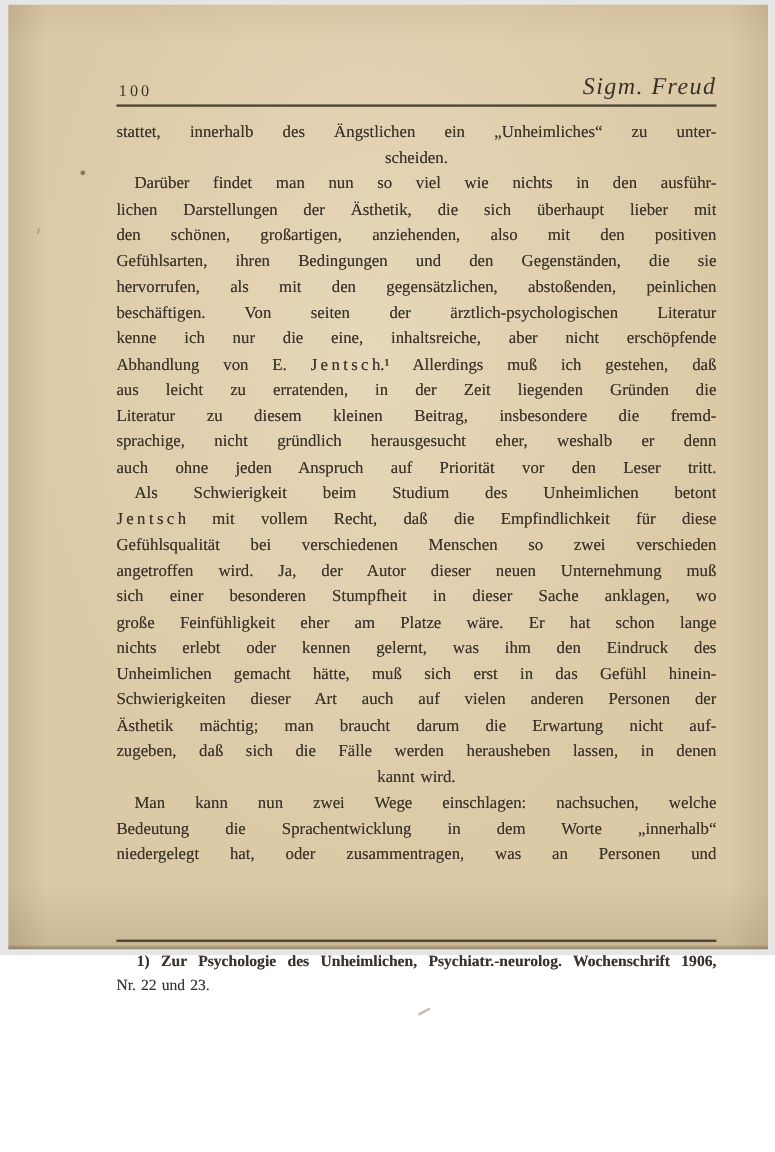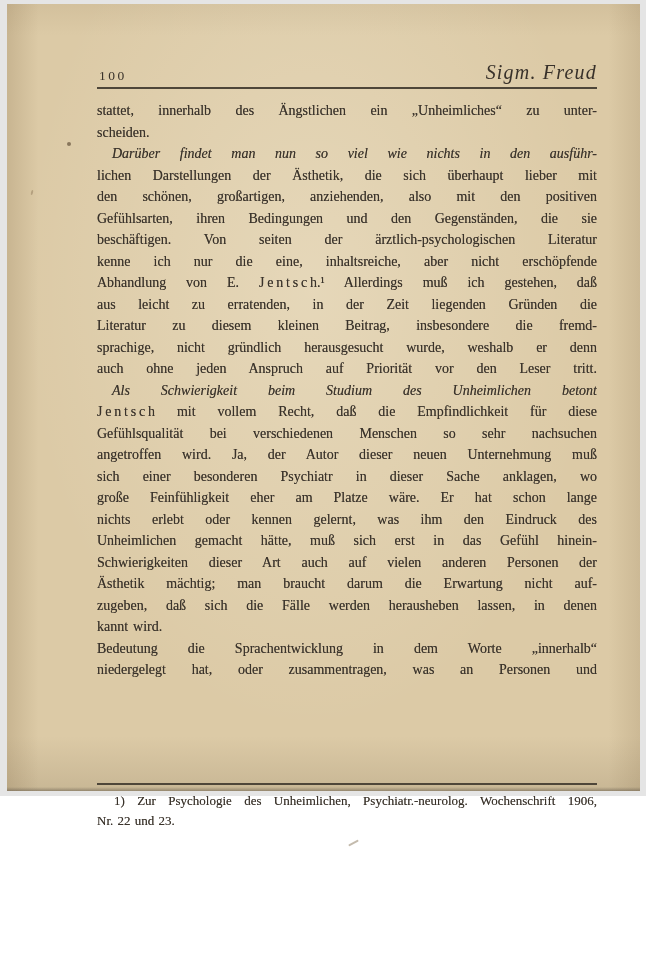--- a/index.html
+++ b/index.html
@@ -46,34 +46,34 @@
     position: absolute; left: 17px; right: 0; bottom: 3px; text-align: right;
     font-style: italic; font-size: 20px; letter-spacing: 1.2px; color: #38312a;
   }
 
   
   .bodytext {
     position: absolute; left: 0; top: 96px; width: 500px;
     font-size: 14px; line-height: 21.5px; word-spacing: 1.5px;
     text-shadow: 0 0 0.5px rgba(58,51,43,0.65);
   }
-  .line { height: 21.5px; overflow: hidden; white-space: nowrap; }
+  .line { height: 21.5px; overflow: hidden; white-space: nowrap; text-align: center; }
   .line.jl { white-space: normal; text-align: justify; }
   .line.jl::after { content: ""; display: inline-block; width: 100%; height: 0; }
-  .line.ind { text-indent: 15px; font-style: italic; }
+  .line.ind { text-indent: 15px; }
 
   
   .footnote {
     position: absolute; left: 0; top: 779px; width: 500px;
     border-top: 2px solid #4e4639; padding-top: 6px;
     font-size: 13px; line-height: 20px; word-spacing: 1px;
     text-shadow: 0 0 0.4px rgba(58,51,43,0.6);
   }
   .fn-line { overflow: hidden; }
-  .fn-line.first { text-align: justify; text-indent: 17px; height: 20px; }
+  .fn-line.first { text-align: justify; text-indent: 17px; height: 20px; font-weight: bold; }
   .fn-line.first::after { content: ""; display: inline-block; width: 100%; height: 0; }
 </style>
 </head>
 <body>
 
 <div class="stage">
   <div class="paper">
     <div class="speck s1"></div>
     <div class="speck s2"></div>
     <div class="speck s3"></div>
@@ -85,39 +85,41 @@
         <span class="running">Sigm. Freud</span>
       </div>
 
       <div class="bodytext">
           <div class="line jl">stattet, innerhalb des Ängstlichen ein „Unheimliches“ zu unter-</div>
           <div class="line">scheiden.</div>
           <div class="line jl ind">Darüber findet man nun so viel wie nichts in den ausführ-</div>
           <div class="line jl">lichen Darstellungen der Ästhetik, die sich überhaupt lieber mit</div>
           <div class="line jl">den schönen, großartigen, anziehenden, also mit den positiven</div>
           <div class="line jl">Gefühlsarten, ihren Bedingungen und den Gegenständen, die sie</div>
+          <div class="line jl">hervorrufen, als mit den gegensätzlichen, abstoßenden, peinlichen</div>
           <div class="line jl">beschäftigen. Von seiten der ärztlich-psychologischen Literatur</div>
           <div class="line jl">kenne ich nur die eine, inhaltsreiche, aber nicht erschöpfende</div>
           <div class="line jl">Abhandlung von E. J e n t s c h.¹ Allerdings muß ich gestehen, daß</div>
           <div class="line jl">aus leicht zu erratenden, in der Zeit liegenden Gründen die</div>
           <div class="line jl">Literatur zu diesem kleinen Beitrag, insbesondere die fremd-</div>
-          <div class="line jl">sprachige, nicht gründlich herausgesucht wurde, weshalb er denn</div>
+          <div class="line jl">sprachige, nicht gründlich herausgesucht eher, weshalb er denn</div>
           <div class="line jl">auch ohne jeden Anspruch auf Priorität vor den Leser tritt.</div>
           <div class="line jl ind">Als Schwierigkeit beim Studium des Unheimlichen betont</div>
           <div class="line jl">J e n t s c h mit vollem Recht, daß die Empfindlichkeit für diese</div>
-          <div class="line jl">Gefühlsqualität bei verschiedenen Menschen so sehr nachsuchen</div>
+          <div class="line jl">Gefühlsqualität bei verschiedenen Menschen so zwei verschieden</div>
           <div class="line jl">angetroffen wird. Ja, der Autor dieser neuen Unternehmung muß</div>
-          <div class="line jl">sich einer besonderen Psychiatr in dieser Sache anklagen, wo</div>
+          <div class="line jl">sich einer besonderen Stumpfheit in dieser Sache anklagen, wo</div>
           <div class="line jl">große Feinfühligkeit eher am Platze wäre. Er hat schon lange</div>
           <div class="line jl">nichts erlebt oder kennen gelernt, was ihm den Eindruck des</div>
           <div class="line jl">Unheimlichen gemacht hätte, muß sich erst in das Gefühl hinein-</div>
           <div class="line jl">Schwierigkeiten dieser Art auch auf vielen anderen Personen der</div>
           <div class="line jl">Ästhetik mächtig; man braucht darum die Erwartung nicht auf-</div>
           <div class="line jl">zugeben, daß sich die Fälle werden herausheben lassen, in denen</div>
           <div class="line">kannt wird.</div>
+          <div class="line jl ind">Man kann nun zwei Wege einschlagen: nachsuchen, welche</div>
           <div class="line jl">Bedeutung die Sprachentwicklung in dem Worte „innerhalb“</div>
           <div class="line jl">niedergelegt hat, oder zusammentragen, was an Personen und</div>
         </div>
 
       <div class="footnote">
         <div class="fn-line first">1) Zur Psychologie des Unheimlichen, Psychiatr.-neurolog. Wochenschrift 1906,</div>
         <div class="fn-line">Nr. 22 und 23.</div>
       </div>
 
     </div>

